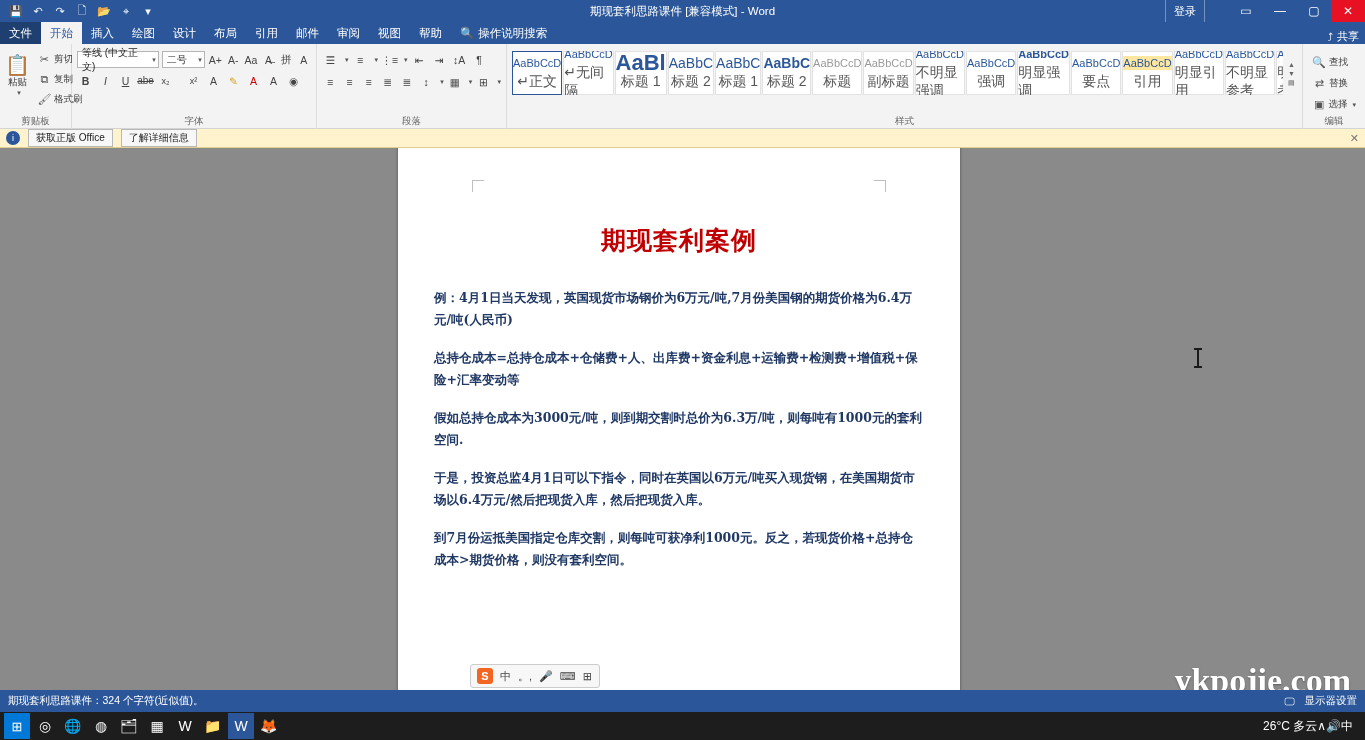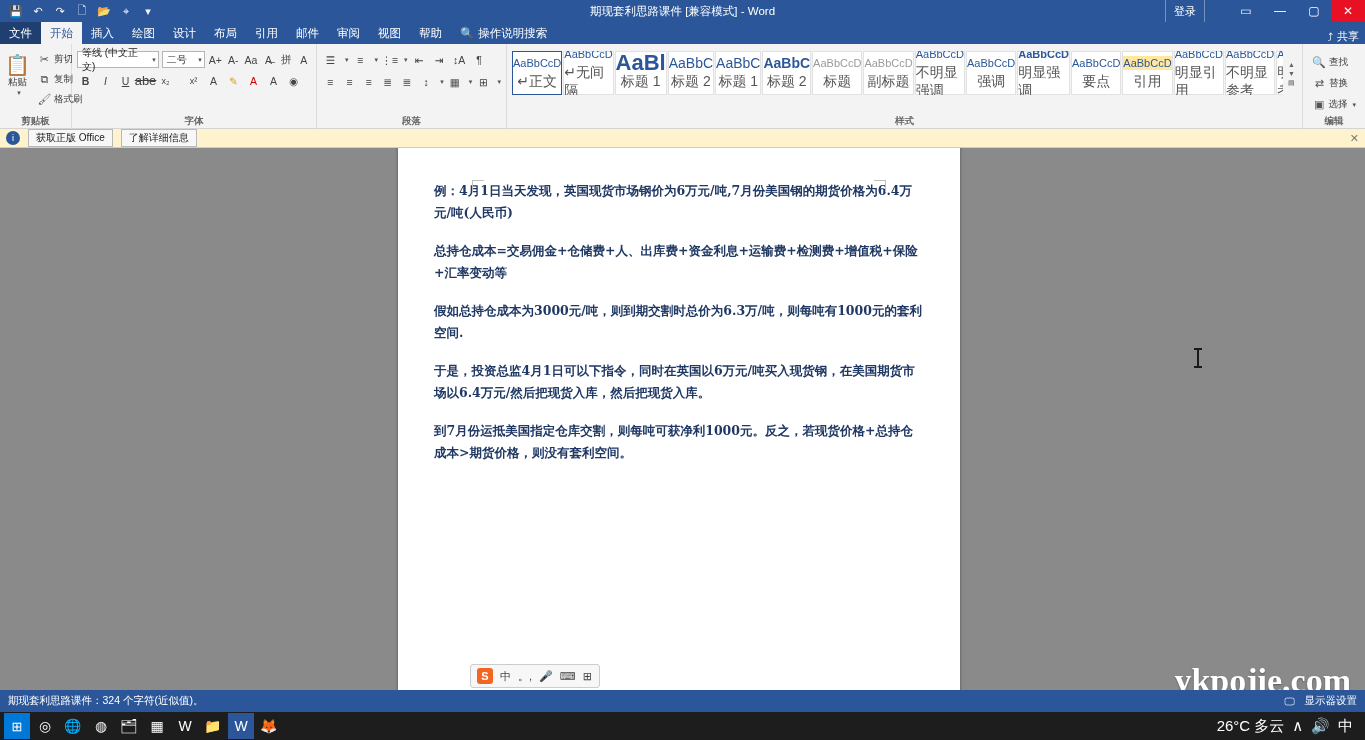--- a/index.html
+++ b/index.html
@@ -40,21 +40,21 @@
   .tab.tellme { color:#fff; display:flex; align-items:center; gap:4px; }
   .tabs-right { margin-left:auto; display:flex; align-items:center; padding-right:6px; color:#fff; font-size:11px; gap:4px;}
   
   .ribbon {
     height:85px; background:#f3f3f3; border-bottom:1px solid #d4d4d4;
     display:flex; position:relative; font-size:10px; color:#3b3b3b;
   }
   .rgroup { position:relative; height:85px; padding:3px 5px 0; border-right:1px solid #dcdcdc; display:flex; flex-direction:column;}
   .rgroup .glabel {
     position:absolute; bottom:1px; left:0; right:0; text-align:center;
-    font-size:9.5px; color:#666;font-weight:bold;
+    font-size:9.5px; color:#666;
   }
   .grow { display:flex; align-items:center; gap:3px; }
   .mini-btn {
     display:flex; align-items:center; gap:2px; padding:1px 3px; font-size:9.5px; color:#3b3b3b;
     border:1px solid transparent; white-space:nowrap;
   }
   .icon-box { width:15px; height:15px; display:inline-flex; align-items:center; justify-content:center; font-size:11px; color:#555; }
   .big-btn {
     display:flex; flex-direction:column; align-items:center; justify-content:center;
     width:42px; height:56px; font-size:9.5px; color:#3b3b3b;
@@ -135,21 +135,21 @@
   .statusbar .right { margin-left:auto; display:flex; align-items:center; gap:10px; }
   
   .taskbar {
     position:absolute; left:0; right:0; bottom:0; height:28px; background:#1d1d1d;
     display:flex; align-items:center; padding:0 4px; gap:2px; color:#fff; font-size:10.5px;
   }
   .tb-icon {
     width:26px; height:26px; display:flex; align-items:center; justify-content:center; font-size:14px;
   }
   .tb-icon.start { background:#0078d7; color:#fff; font-size:13px;}
-  .tray { margin-left:auto; display:flex; align-items:center; gap:8px; padding-right:8px; font-size:15px;}
+  .tray { margin-left:auto; display:flex; align-items:center; padding-right:8px; font-size:12px;}
   
   .watermark {
     position:absolute; right:14px; bottom:40px; font-size:34px; font-weight:bold; color:#ffffff;
     font-family:"Liberation Serif", serif; text-shadow:0 1px 2px rgba(0,0,0,.35);
   }
 </style>
 </head>
 <body>
 
 <div class="titlebar">
@@ -235,21 +235,21 @@
       <div class="sq">A-</div>
       <div class="sq">Aa</div>
       <div class="sq">A̶</div>
       <div class="sq">拼</div>
       <div class="sq">A</div>
     </div>
     <div class="grow" style="margin-top:4px;">
       <div class="sq" style="font-weight:bold;">B</div>
       <div class="sq" style="font-style:italic;">I</div>
       <div class="sq" style="text-decoration:underline;">U</div>
-      <div class="sq" style="text-decoration:line-through;font-size:13px;">abe</div>
+      <div class="sq" style="text-decoration:line-through;font-size:10px;">abe</div>
       <div class="sq" style="font-size:9px;">x₂</div>
       <div class="sq" style="font-size:9px;margin-left:8px;">x²</div>
       <div class="sq">A</div>
       <div class="sq" style="color:#d4a017;">✎</div>
       <div class="sq" style="color:#c00;">A</div>
       <div class="sq">A</div>
       <div class="sq">◉</div>
     </div>
     <div class="glabel">字体</div>
   </div>
@@ -384,22 +384,23 @@
   <span class="bulb">i</span>
   <span class="info-btn">获取正版 Office</span>
   <span class="info-btn">了解详细信息</span>
   <span class="x">✕</span>
 </div>
 
 <div class="docarea">
   <div class="page">
     <div class="crop-tl"></div>
     <div class="crop-tr"></div>
+    <div class="doc-title">期现套利案例</div>
     <p class="doc-p">例：4月1日当天发现，英国现货市场钢价为6万元/吨,7月份美国钢的期货价格为6.4万元/吨(人民币)</p>
-    <p class="doc-p">总持仓成本=交易佣金+仓储费+人、出库费+资金利息+运输费+检测费+增值税+保险+汇率变动等</p>
+    <p class="doc-p">总持仓成本=总持仓成本+仓储费+人、出库费+资金利息+运输费+检测费+增值税+保险+汇率变动等</p>
     <p class="doc-p">假如总持仓成本为3000元/吨，则到期交割时总价为6.3万/吨，则每吨有1000元的套利空间.</p>
     <p class="doc-p">于是，投资总监4月1日可以下指令，同时在英国以6万元/吨买入现货钢，在美国期货市场以6.4万元/然后把现货入库，然后把现货入库。</p>
     <p class="doc-p">到7月份运抵美国指定仓库交割，则每吨可获净利1000元。反之，若现货价格+总持仓成本&gt;期货价格，则没有套利空间。</p>
   </div>
   <div class="cursor-ibeam"></div>
 </div>
 
 <div class="imebar">
   <span class="sogou-logo">S</span>
   <span>中</span>

